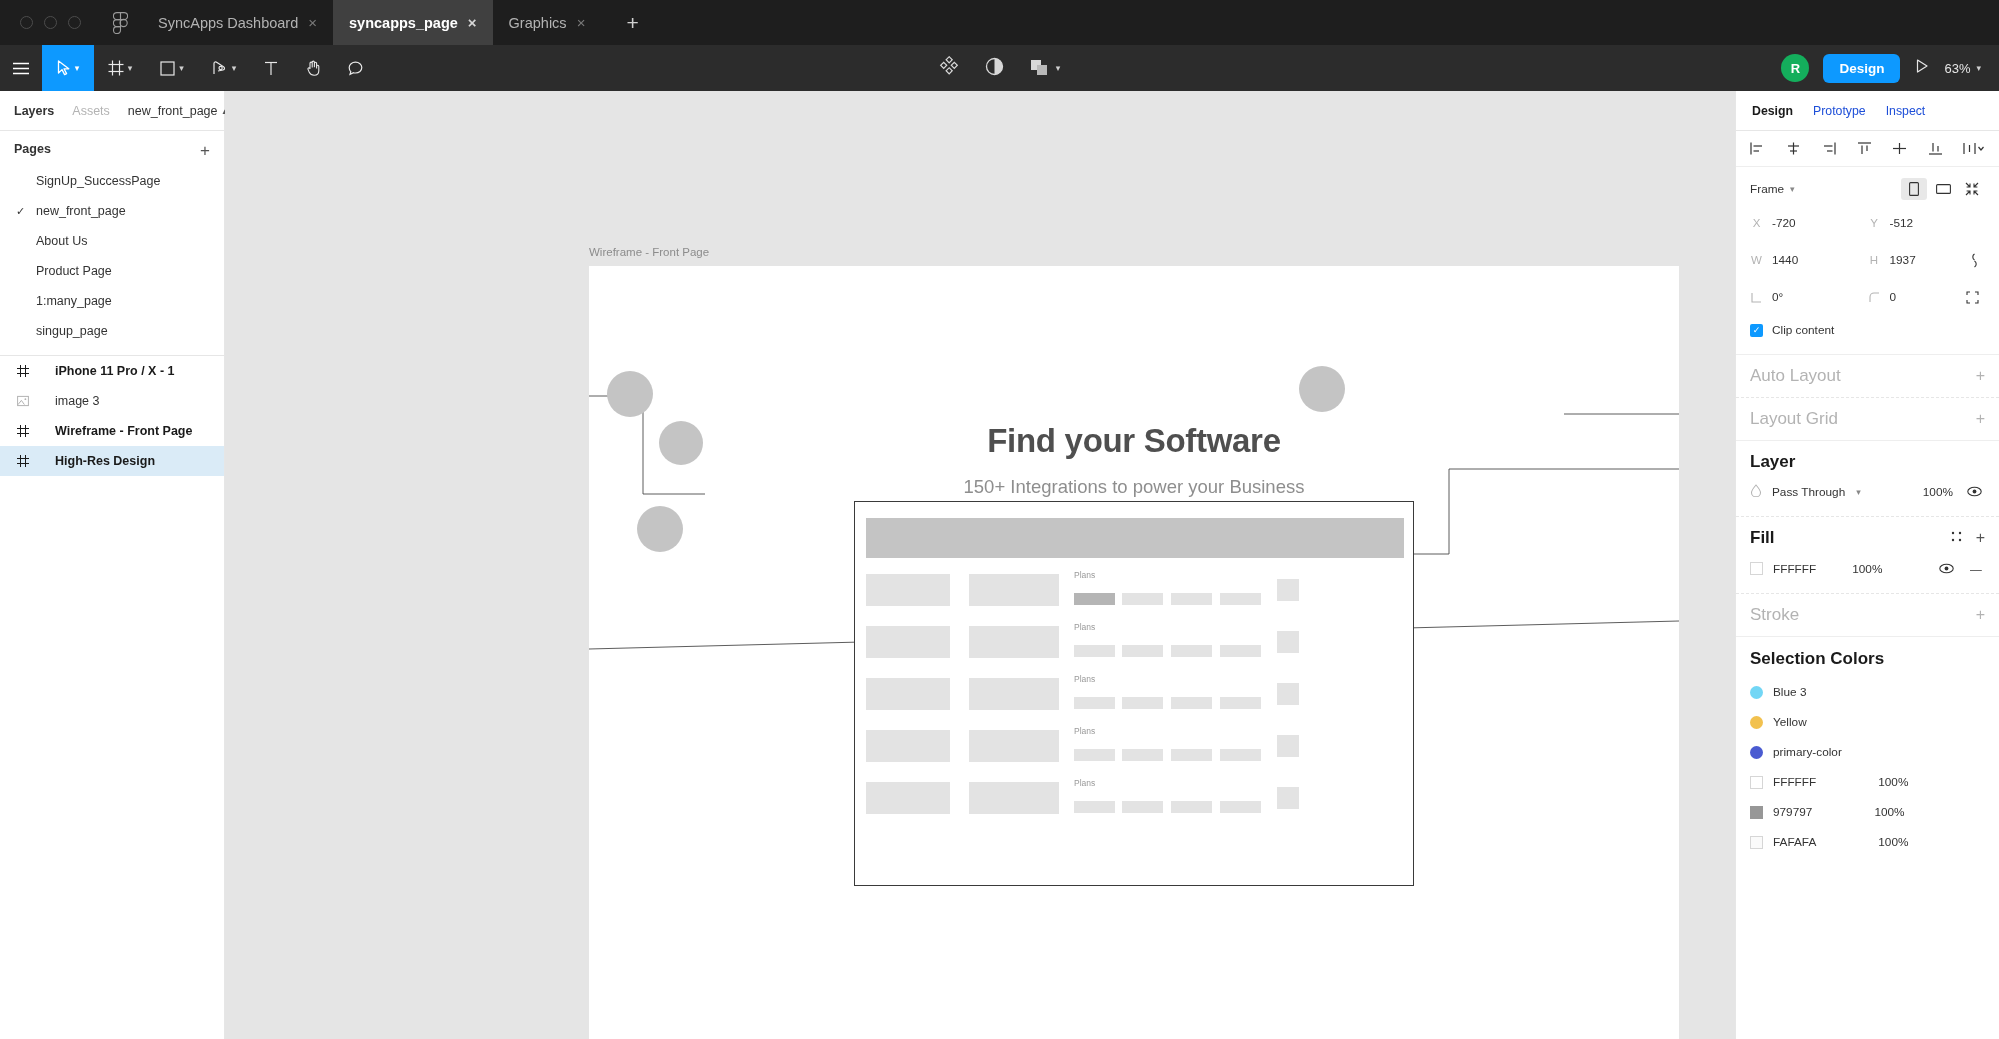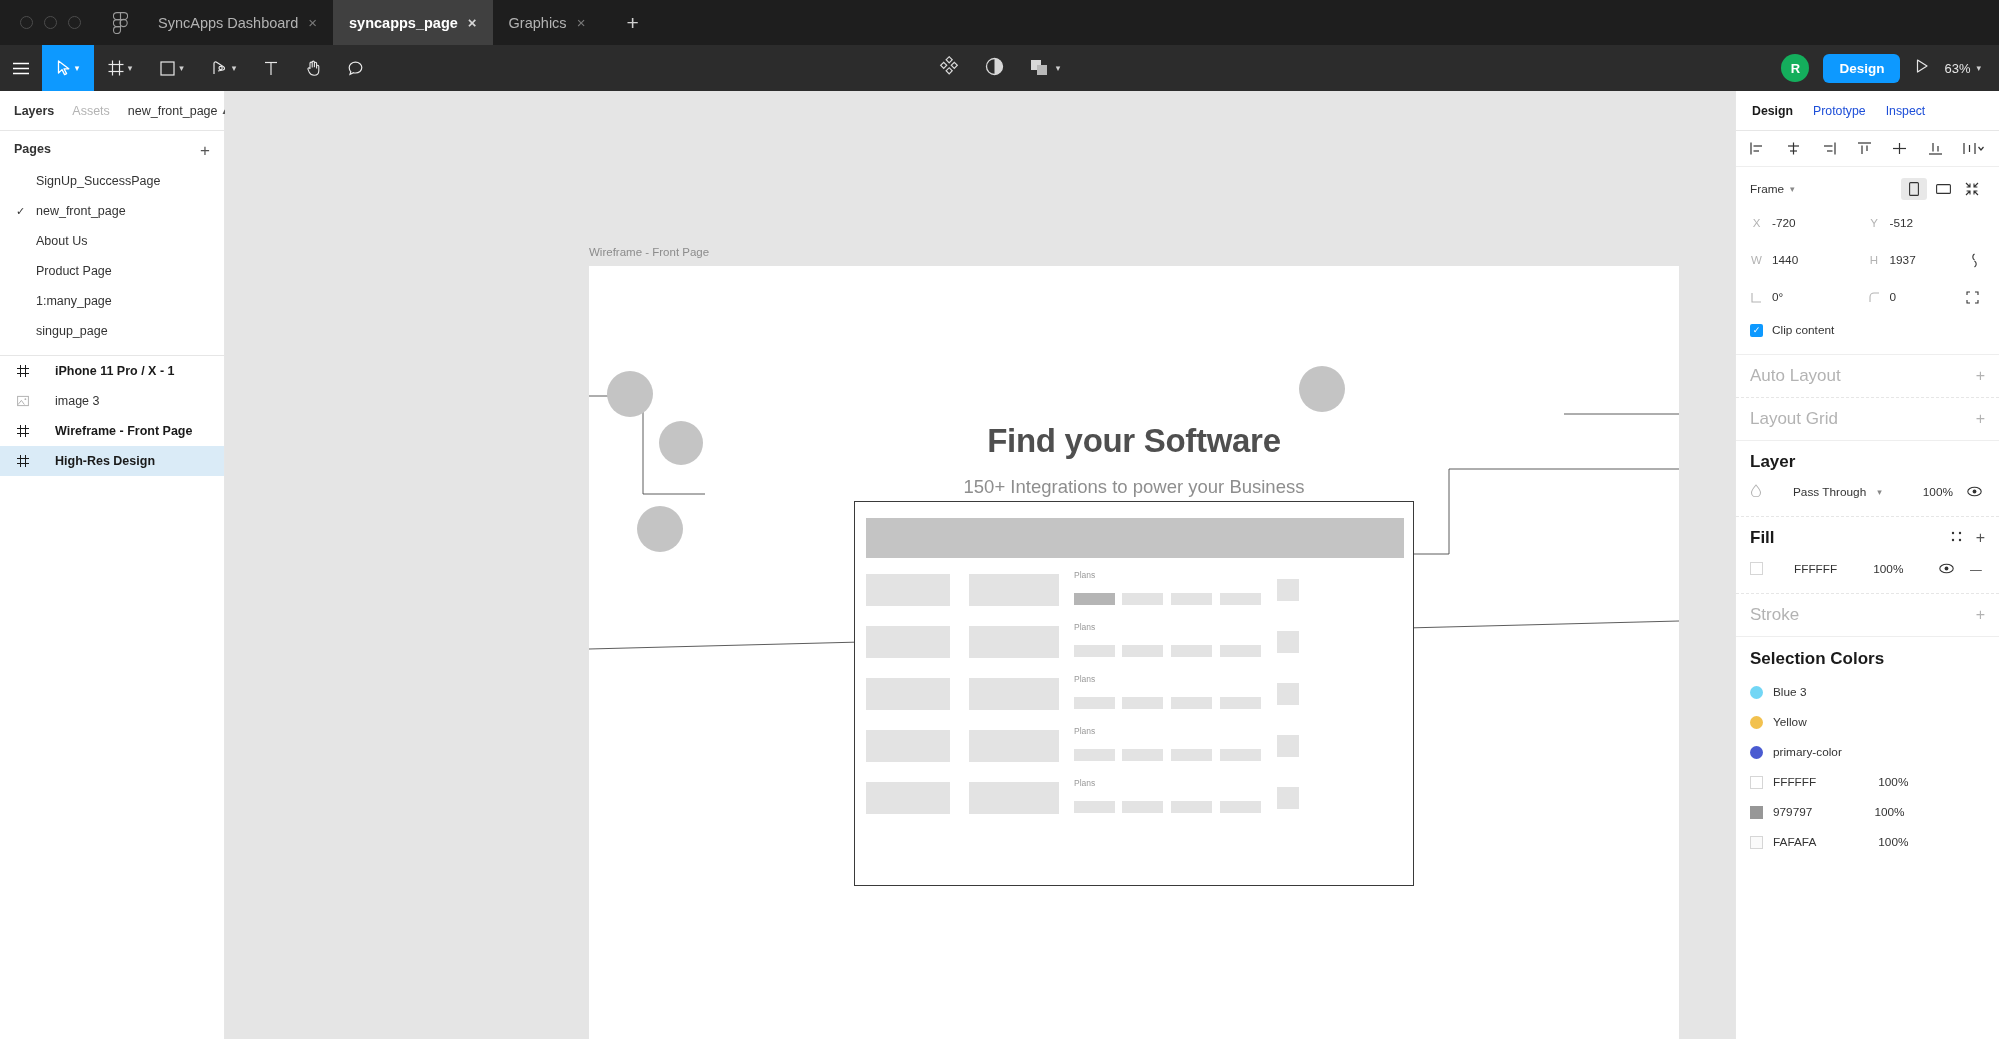--- a/index.html
+++ b/index.html
@@ -181,21 +181,21 @@
   .field .val { font-size: 11.8px; color: #333; }
   .field-extra { width: 26px; display: flex; align-items: center; justify-content: center; color: #555; }
   .chk-row { display: flex; align-items: center; gap: 9px; margin-top: 6px; height: 26px; }
   .cbox { width: 13px; height: 13px; border-radius: 2px; background: #0d99ff;
           display: flex; align-items: center; justify-content: center; color: #fff; font-size: 9px; }
   .plus-ic { color: #b3b3b3; font-size: 16px; line-height: 1; }
   .plus-ic.dark { color: #555; }
   .swatch { width: 13px; height: 13px; border: 1px solid #d6d6d6; }
   .swatch.dot { border-radius: 50%; border: none; }
   .prop-row { display: flex; align-items: center; gap: 10px; height: 27px; }
-  .prop-row .name { font-size: 11.8px; margin-left: 21px; }
+  .prop-row .name { font-size: 11.8px; }
   .prop-row .pct { margin-left: auto; font-size: 11.8px; }
   .prop-row .eye { width: 22px; display: flex; justify-content: center; color: #333; }
   .prop-row .minus { width: 18px; text-align: center; color: #333; }
   .sel-list { padding: 4px 14px 10px 14px; }
   .sel-row { display: flex; align-items: center; gap: 10px; height: 30px; }
   .sel-row .cname { font-size: 11.8px; }
   .sel-row .cpct { margin-left: 52px; font-size: 11.8px; }
 </style>
 </head>
 <body>

